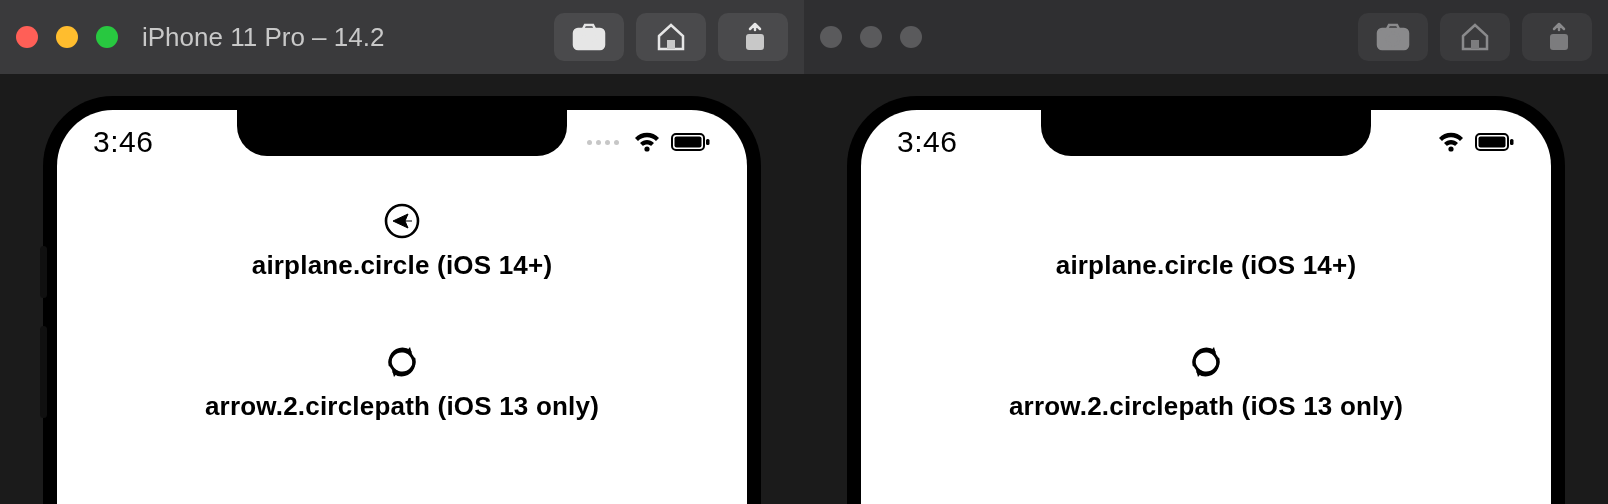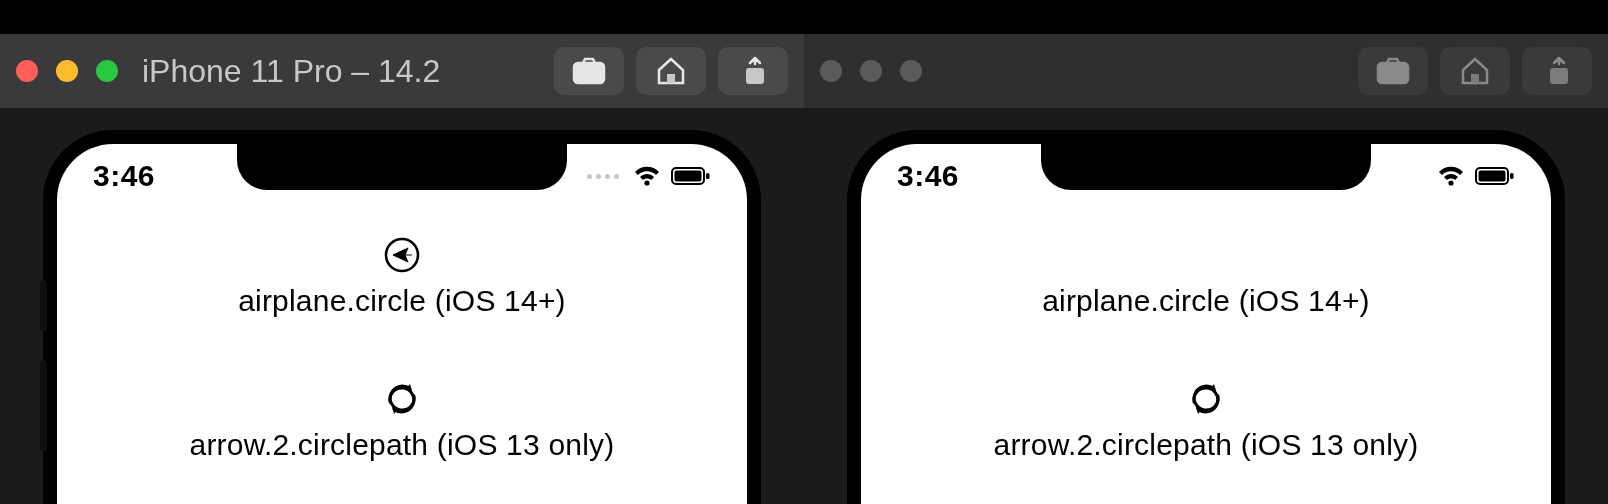--- a/index.html
+++ b/index.html
@@ -33,22 +33,21 @@
     height: 504px;
     overflow: hidden;
   }
   .titlebar {
     position: relative;
     height: var(--titlebar-h);
     display: flex;
     align-items: center;
     padding: 0 16px;
     box-sizing: border-box;
-    font-size: 32px;
-    margin-top: 34px;
+    font-size: 26px;
   }
   .titlebar.active   { background: var(--titlebar); color: var(--title-text); }
   .titlebar.inactive { background: var(--titlebar-inactive); color: var(--title-text-dim); }
   .traffic {
     display: flex;
     gap: 18px;
     align-items: center;
     margin-right: 24px;
   }
   .dot {
@@ -124,21 +123,21 @@
     height: 48px;
     display: flex;
     align-items: center;
     justify-content: space-between;
     padding: 0 36px;
     box-sizing: border-box;
     color: #000;
   }
   .clock {
     font-size: 30px;
-    font-weight: 700;
+    font-weight: 400;
     letter-spacing: 0.5px;
   }
   .status-right {
     display: flex;
     align-items: center;
     gap: 10px;
   }
   .status-right.with-dots .dots {
     display: inline-flex;
     gap: 4px;
@@ -158,22 +157,22 @@
     color: #000;
   }
   .item {
     display: flex;
     flex-direction: column;
     align-items: center;
     margin-bottom: 60px;
   }
   .item .glyph { margin-bottom: 8px; }
   .item .label {
-    font-size: 30px;
-    font-weight: 400;
+    font-size: 26px;
+    font-weight: 700;
     letter-spacing: 0.2px;
   }
   .glyph-slot { height: 42px; display:flex; align-items:center; justify-content:center; }
 </style>
 </head>
 <body>
 
 <div class="stage">
 
   <div class="sim">

